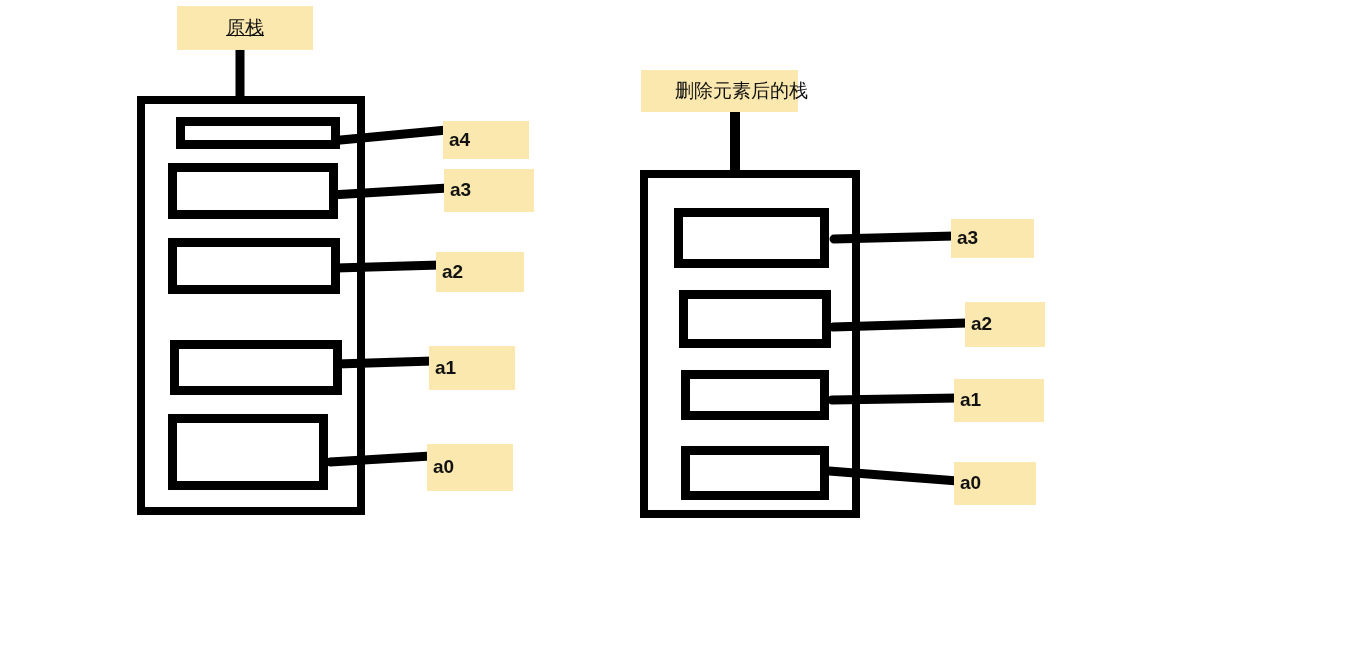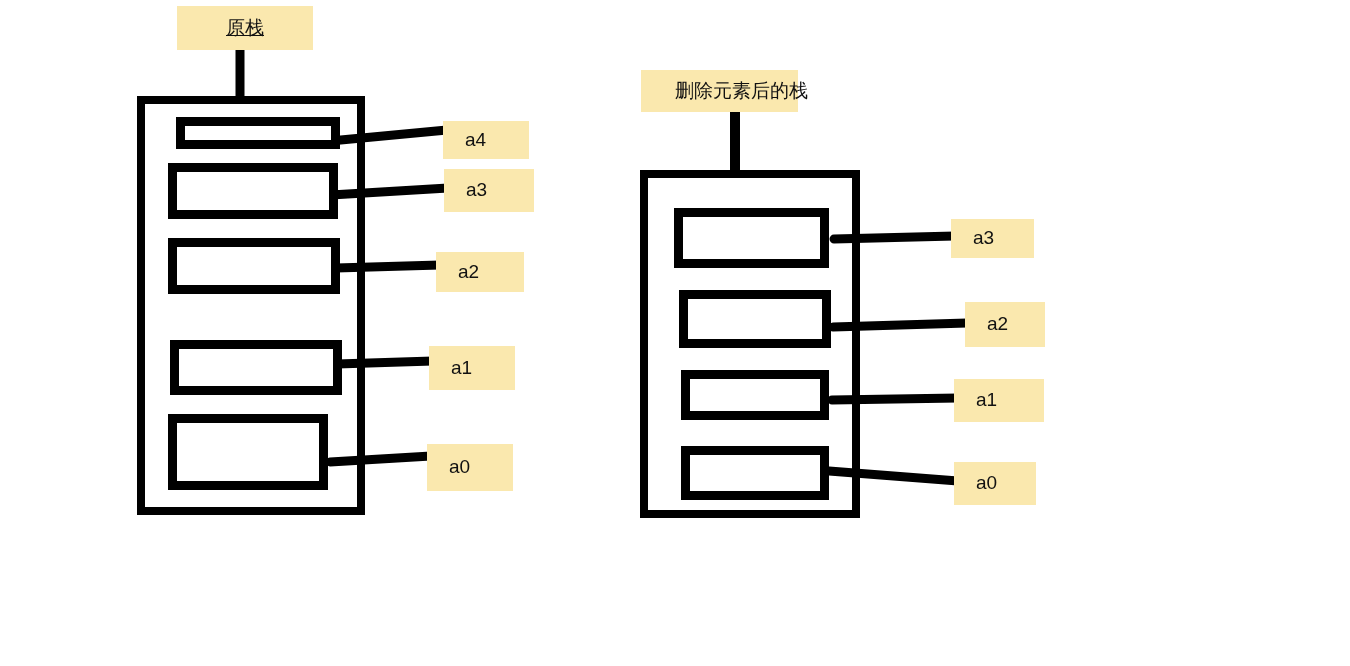--- a/index.html
+++ b/index.html
@@ -27,22 +27,23 @@
     box-sizing: border-box;
     line-height: 1.1;
     white-space: nowrap;
   }
   .note.title {
     justify-content: center;
     font-size: 19px;
   }
   .note.item {
     justify-content: flex-start;
-    padding-left: 22px;
+    padding-left: 6px;
     font-size: 19px;
+    font-weight: bold;
   }
   
   .stack-frame {
     position: absolute;
     border: 8px solid #000000;
     box-sizing: border-box;
     background: transparent;
   }
   
   .cell {

